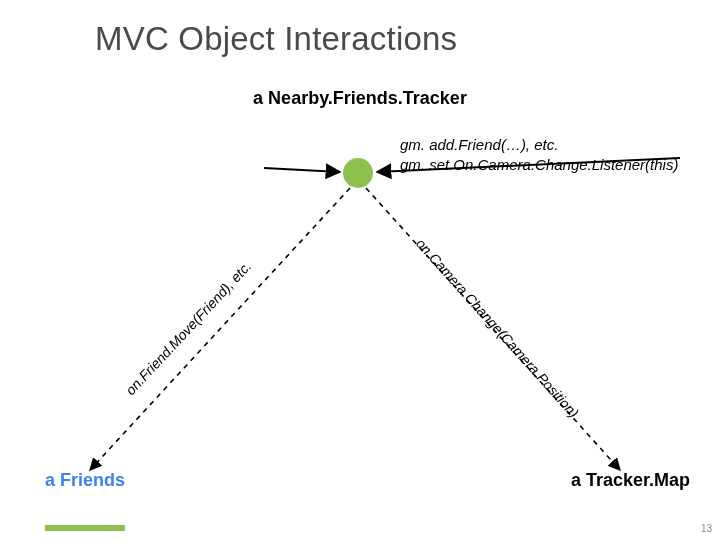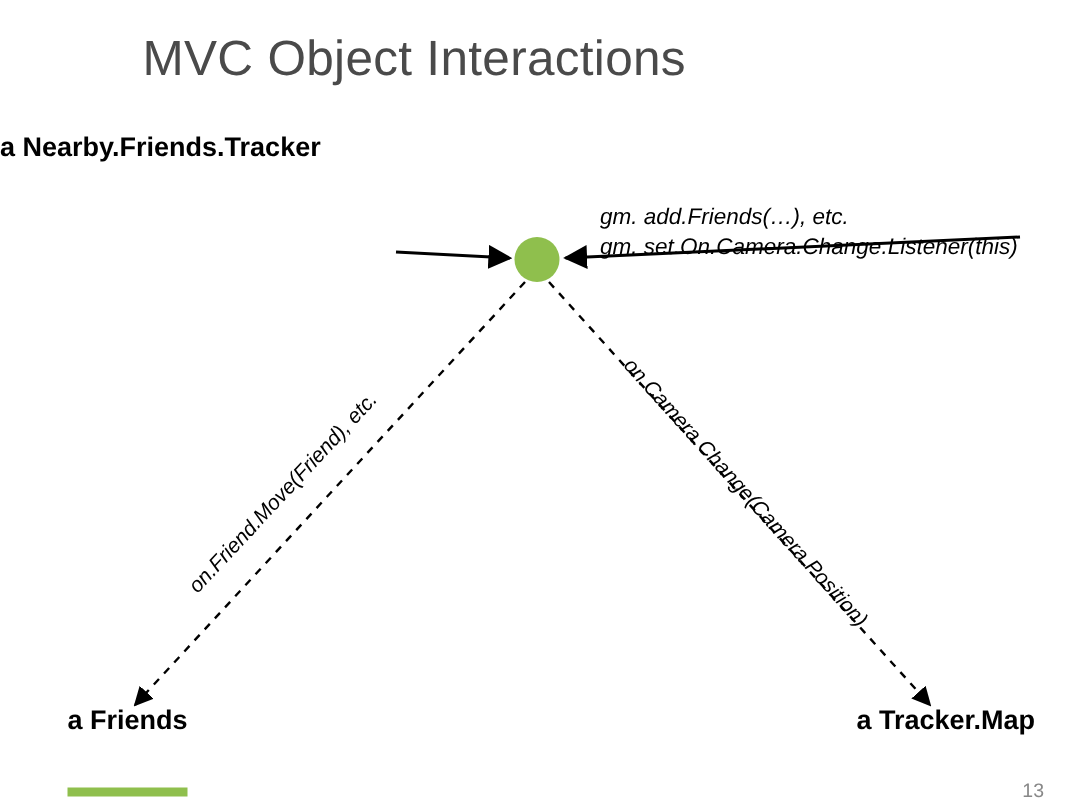--- a/index.html
+++ b/index.html
@@ -1,38 +1,38 @@
 <!DOCTYPE html>
 <html><head>
 <meta charset="utf-8">
 <style>
   html,body{margin:0;padding:0;width:720px;height:540px;font-family:Arial,Helvetica,sans-serif;background:#fff;overflow:hidden}
   .slide{position:relative;width:720px;height:540px}
   .title{position:absolute;left:95px;top:20px;font-size:33px;color:#4a4a4a;font-weight:normal;letter-spacing:0.2px}
-  .subtitle{position:absolute;left:0;top:88px;width:720px;text-align:left;font-size:18px;color:#000;font-weight:bold}
+  .subtitle{position:absolute;left:0;top:88px;width:720px;text-align:center;font-size:18px;color:#000;font-weight:bold}
   .left-label{position:absolute;left:60px;top:158px;font-size:15px;color:#000;font-style:italic}
   .right-label{position:absolute;left:400px;top:135px;font-size:15px;color:#000;font-style:italic;line-height:1.3}
   .diag{position:absolute;left:0;top:0;width:720px;height:540px}
   .tracker-node{position:absolute;left:343px;top:158px;width:30px;height:30px;background:#8fbf4d;border-radius:50%}
-  .friends-label{position:absolute;left:45px;top:470px;font-size:18px;color:#000000;font-weight:bold}
+  .friends-label{position:absolute;left:45px;top:470px;font-size:18px;color:#3b82f6;font-weight:bold}
   .gmap-label{position:absolute;right:30px;top:470px;font-size:18px;color:#000;font-weight:bold}
   .accent{position:absolute;left:45px;top:525px;width:80px;height:6px;background:#8fbf4d}
-  .page{position:absolute;right:24px;bottom:6px;font-size:13px;color:#888}
+  .page{position:absolute;right:8px;bottom:6px;font-size:10px;color:#888}
   .rot-label{position:absolute;font-size:14px;font-style:italic;color:#000;transform-origin:center;white-space:nowrap}
 </style>
 </head>
 <body>
 
 <div class="slide">
 
   <div class="title">MVC Object Interactions</div>
   <div class="subtitle">a Nearby.Friends.Tracker</div>
 
   <div class="right-label">
-    <span>gm. add.Friends(…), etc.</span><br>
+    <span>gm. add.Friend(…), etc.</span><br>
     <span>gm. set.On.Camera.Change.Listener(this)</span>
   </div>
 
   <svg class="diag" viewBox="0 0 720 540">
     <defs>
       <marker id="arr" viewBox="0 0 10 10" refX="9" refY="5" markerWidth="8" markerHeight="8" orient="auto">
         <path d="M0,0 L10,5 L0,10 z" fill="#000"></path>
       </marker>
     </defs>
 

